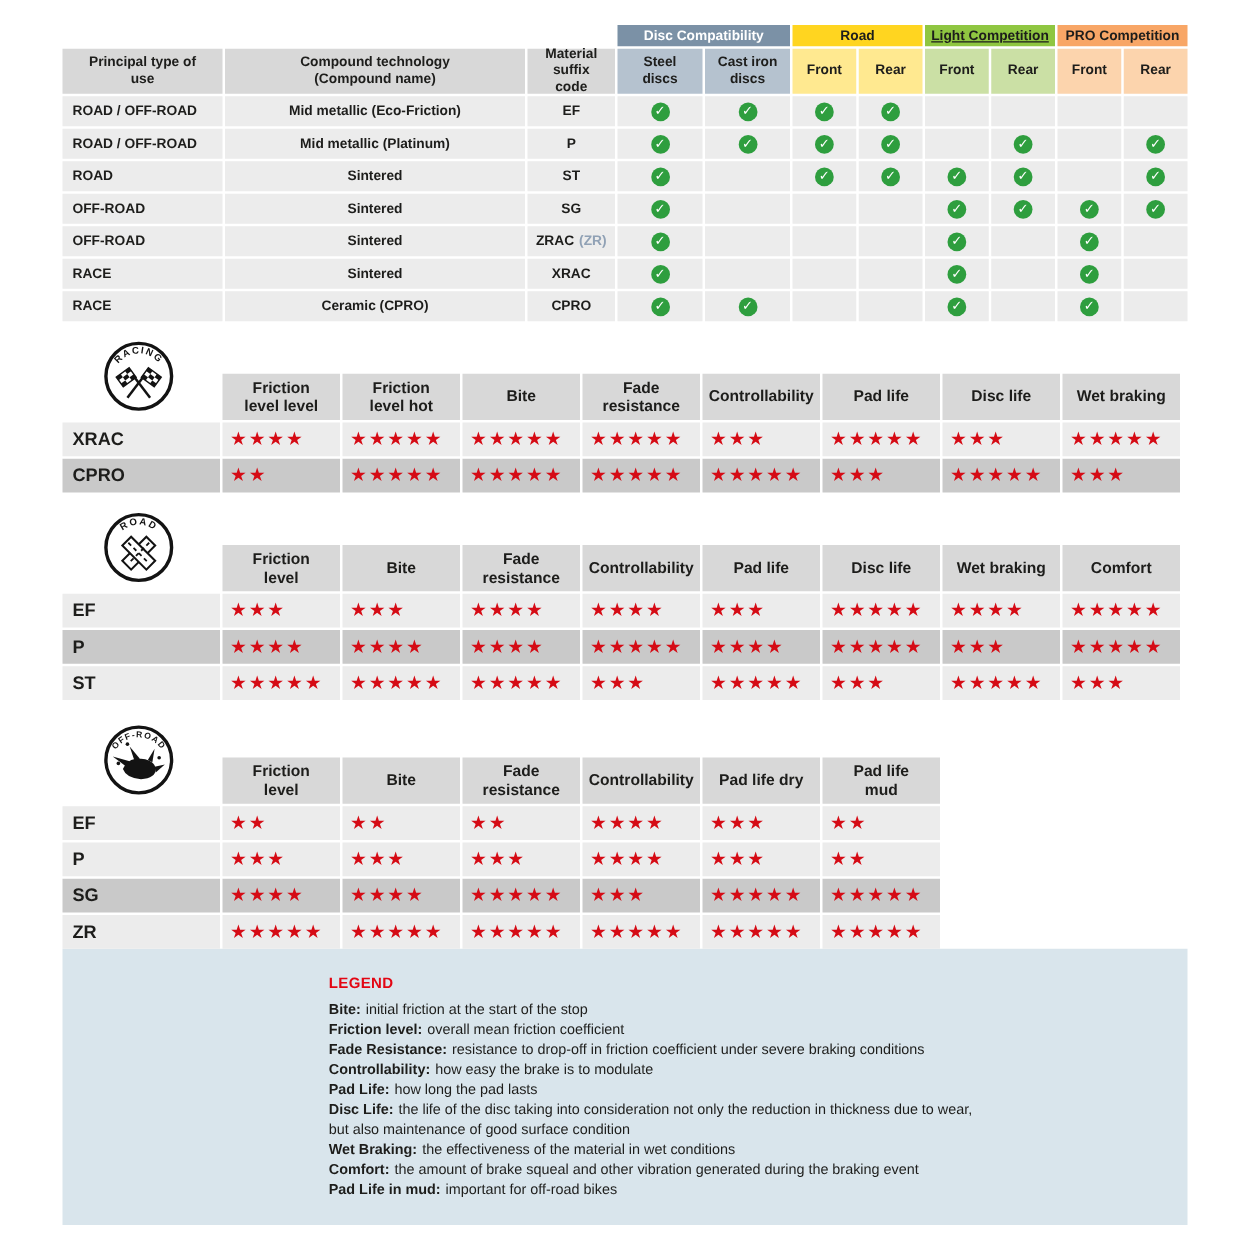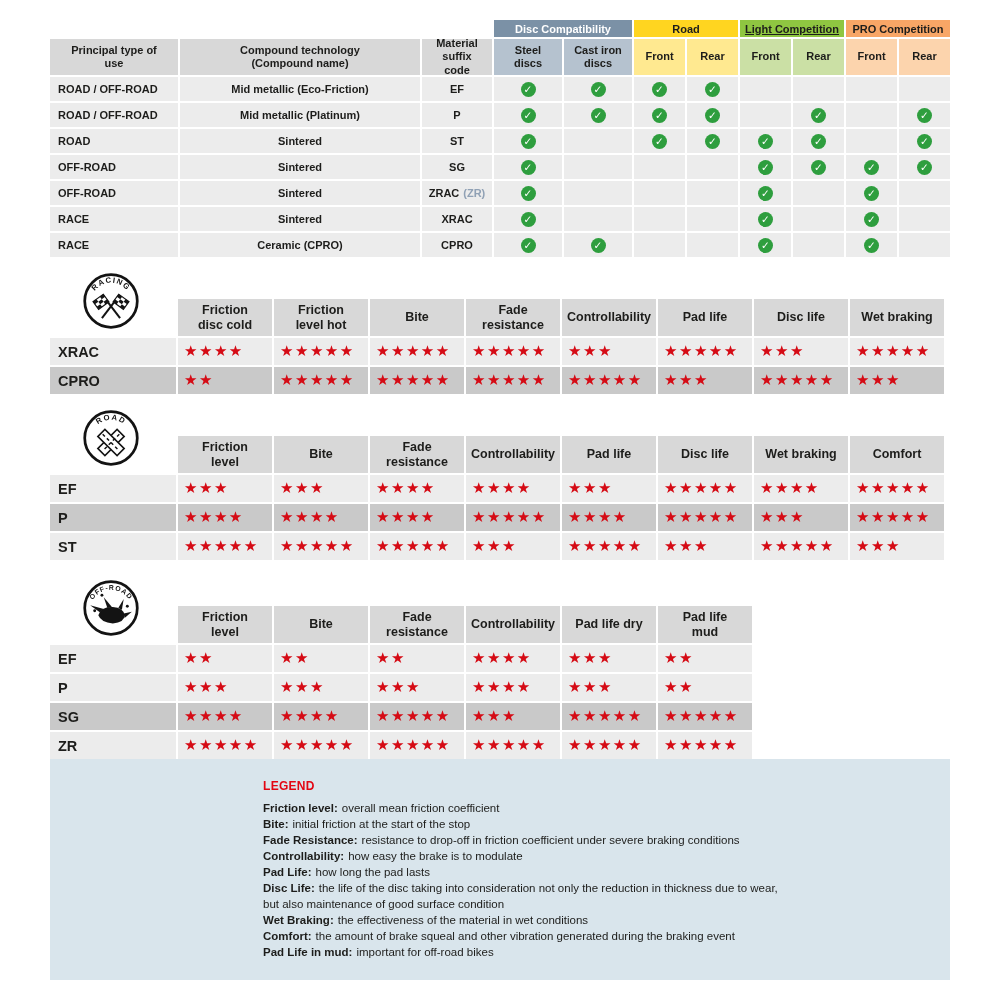--- a/index.html
+++ b/index.html
@@ -257,21 +257,21 @@
                 <rect x="-14" y="0" width="4.67" height="3.5"></rect>
                 <rect x="-4.67" y="0" width="4.67" height="3.5"></rect>
                 <rect x="-9.33" y="3.5" width="4.67" height="3.5"></rect>
                 <rect x="-14" y="7" width="4.67" height="3.5"></rect>
                 <rect x="-4.67" y="7" width="4.67" height="3.5"></rect>
               </g>
     </g>
   </svg></div>
         <div class="rate-grid" style="grid-template-columns: 126px repeat(8, 94px); grid-template-rows: 37px repeat(2, 27px);">
           <div></div>
-          <div class="rhc">Friction disc cold</div>
+          <div class="rhc">Friction level level</div>
           <div class="rhc">Friction level hot</div>
           <div class="rhc">Bite</div>
           <div class="rhc">Fade resistance</div>
           <div class="rhc">Controllability</div>
           <div class="rhc">Pad life</div>
           <div class="rhc">Disc life</div>
           <div class="rhc">Wet braking</div>
           <div class="rlabel">XRAC</div>
           <div class="rstars">
             <span class="stars">★★★★</span>
@@ -531,22 +531,22 @@
           <div class="rstars">
             <span class="stars">★★★★★</span>
           </div>
         </div>
       </section>
     </div>
 
   <section class="legend">
     <div class="legend-title">LEGEND</div>
     <div id="legend-lines">
+        <div class="legend-line"><span class="legend-term">Bite:</span><span class="legend-desc">initial friction at the start of the stop</span></div>
         <div class="legend-line"><span class="legend-term">Friction level:</span><span class="legend-desc">overall mean friction coefficient</span></div>
-        <div class="legend-line"><span class="legend-term">Bite:</span><span class="legend-desc">initial friction at the start of the stop</span></div>
         <div class="legend-line"><span class="legend-term">Fade Resistance:</span><span class="legend-desc">resistance to drop-off in friction coefficient under severe braking conditions</span></div>
         <div class="legend-line"><span class="legend-term">Controllability:</span><span class="legend-desc">how easy the brake is to modulate</span></div>
         <div class="legend-line"><span class="legend-term">Pad Life:</span><span class="legend-desc">how long the pad lasts</span></div>
         <div class="legend-line"><span class="legend-term">Disc Life:</span><span class="legend-desc">the life of the disc taking into consideration not only the reduction in thickness due to wear,</span></div>
         <div class="legend-line"><span class="legend-desc">but also maintenance of good surface condition</span></div>
         <div class="legend-line"><span class="legend-term">Wet Braking:</span><span class="legend-desc">the effectiveness of the material in wet conditions</span></div>
         <div class="legend-line"><span class="legend-term">Comfort:</span><span class="legend-desc">the amount of brake squeal and other vibration generated during the braking event</span></div>
         <div class="legend-line"><span class="legend-term">Pad Life in mud:</span><span class="legend-desc">important for off-road bikes</span></div>
       </div>
   </section>

